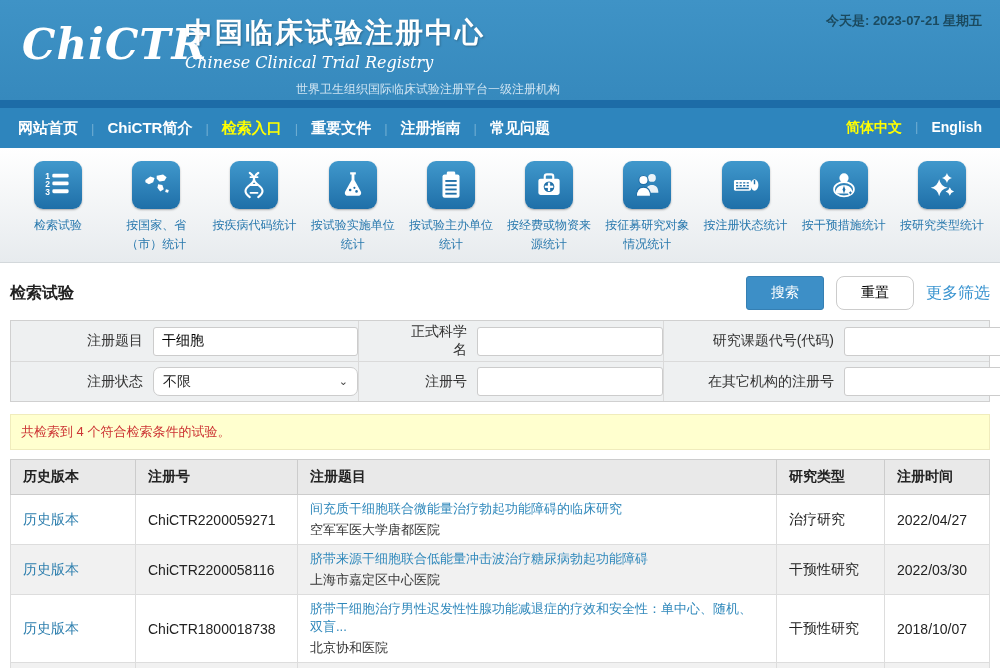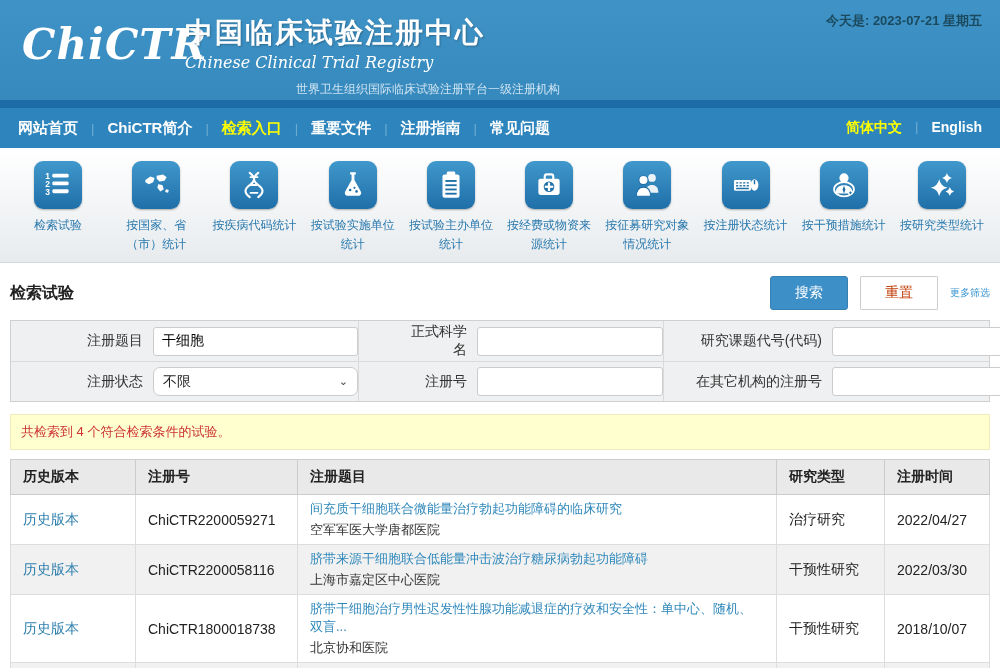--- a/index.html
+++ b/index.html
@@ -47,32 +47,32 @@
     box-shadow: 0 1px 2px rgba(0,0,0,.3);
   }
   .icon-label { margin-top: 7px; font-size: 12px; color: #2878ad; text-align: center; line-height: 1.55; }
 
   
   .content { padding: 0 10px; }
   .section-head { display: flex; align-items: center; margin: 13px 0 10px; }
   .section-title { font-size: 16px; font-weight: bold; color: #222; }
   .head-buttons { margin-left: auto; display: flex; align-items: center; gap: 12px; }
   .btn-search { background: #3d8fc7; color: #fff; border: 1px solid #357fb3; border-radius: 3px; padding: 7px 24px; font-size: 14px; cursor: pointer; }
-  .btn-reset { background: #fff; color: #c2410c; border: 1px solid #ccc; border-radius: 1px; padding: 7px 24px; font-size: 14px; cursor: pointer; text-align: center; }
-  .more-link { color: #3a94d0; font-size: 10px; }
+  .btn-reset { background: #fff; color: #000000; border: 1px solid #ccc; border-radius: 8px; padding: 7px 24px; font-size: 14px; cursor: pointer; text-align: center; }
+  .more-link { color: #3a94d0; font-size: 16px; }
 
   
   .form-box { border: 1px solid #d0d0d0; background: #eef0f1; }
   .form-row { display: flex; height: 40px; }
   .form-row + .form-row { border-top: 1px solid #dadada; }
   .fgroup { display: flex; align-items: center; height: 100%; }
   .fgroup + .fgroup { border-left: 1px solid #dadada; }
   .g1 { width: 362px; } .g2 { width: 320px; } .g3 { flex: 1; }
   .f-label { font-size: 14px; color: #333; text-align: right; padding-right: 10px; }
-  .g1 .f-label { width: 142px; } .g2 .f-label { width: 118px; padding-left: 46px; } .g3 .f-label { width: 168px; }
+  .g1 .f-label { width: 142px; } .g2 .f-label { width: 118px; padding-left: 46px; } .g3 .f-label { width: 144px; margin-left: 36px; }
   .form-input { height: 29px; border: 1px solid #ccc; border-radius: 3px; background: #fff; padding: 0 8px; font-size: 14px; font-family: inherit; }
   .g1 .form-input, .g1 .select-box { width: 205px; }
   .g2 .form-input { width: 186px; }
   .g3 .form-input { width: 192px; }
   .select-box { height: 29px; border: 1px solid #ccc; border-radius: 7px; background: #fff; display: flex; align-items: center; justify-content: space-between; padding: 0 9px; font-size: 14px; color: #222; cursor: pointer; }
   .chevron { font-size: 11px; color: #444; }
 
   
   .alert-bar { margin-top: 12px; background: #ffffcf; border: 1px solid #f0ecbc; padding: 8px 10px; color: #cc3333; font-size: 13px; }
 

